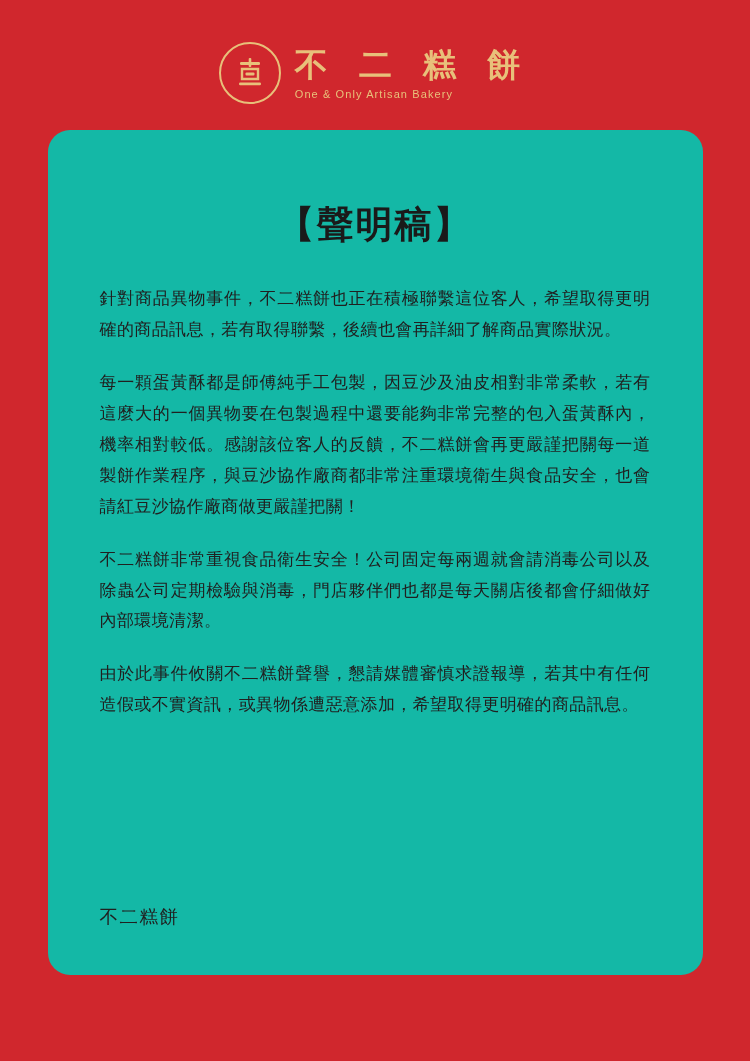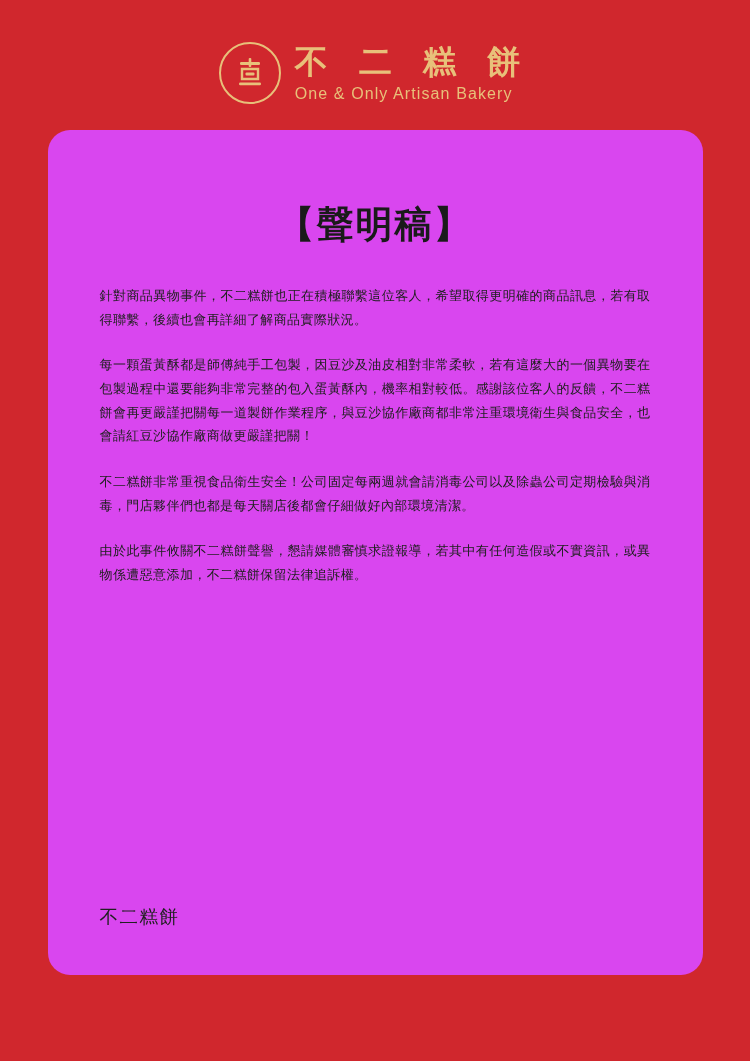--- a/index.html
+++ b/index.html
@@ -51,46 +51,46 @@
   .brand-name {
     color: #e8c07a;
     font-size: 33px;
     letter-spacing: 11px;
     line-height: 1.15;
     font-weight: 700;
     white-space: nowrap;
   }
   .brand-sub {
     color: #e8c07a;
-    font-size: 16px;
+    font-size: 11px;
     letter-spacing: 1.1px;
     margin-top: 4px;
     white-space: nowrap;
   }
   
   .card {
     margin-top: 26px;
     width: 655px;
     height: 845px;
-    background: #d946ef;
+    background: #14b8a6;
     border-radius: 22px;
     padding: 52px 52px 34px 52px;
     display: flex;
     flex-direction: column;
   }
   .card-title {
     text-align: center;
     font-size: 37px;
     font-weight: 700;
     color: #1a1a1a;
     letter-spacing: 2px;
     margin: 18px 0 34px 0;
   }
   .body-text {
-    font-size: 13px;
+    font-size: 17px;
     line-height: 1.82;
     color: #202020;
     letter-spacing: 0.4px;
     text-align: justify;
   }
   .body-text p {
     margin: 0 0 22px 0;
   }
   .signature {
     margin-top: auto;
@@ -123,19 +123,19 @@
     </div>
   </div>
 
   <div class="card">
     <div class="card-title">【聲明稿】</div>
 
     <div class="body-text">
       <p>針對商品異物事件，不二糕餅也正在積極聯繫這位客人，希望取得更明確的商品訊息，若有取得聯繫，後續也會再詳細了解商品實際狀況。</p>
       <p>每一顆蛋黃酥都是師傅純手工包製，因豆沙及油皮相對非常柔軟，若有這麼大的一個異物要在包製過程中還要能夠非常完整的包入蛋黃酥內，機率相對較低。感謝該位客人的反饋，不二糕餅會再更嚴謹把關每一道製餅作業程序，與豆沙協作廠商都非常注重環境衛生與食品安全，也會請紅豆沙協作廠商做更嚴謹把關！</p>
       <p>不二糕餅非常重視食品衛生安全！公司固定每兩週就會請消毒公司以及除蟲公司定期檢驗與消毒，門店夥伴們也都是每天關店後都會仔細做好內部環境清潔。</p>
-      <p>由於此事件攸關不二糕餅聲譽，懇請媒體審慎求證報導，若其中有任何造假或不實資訊，或異物係遭惡意添加，不二糕餅保留法律追訴權。</p>
+      <p>由於此事件攸關不二糕餅聲譽，懇請媒體審慎求證報導，若其中有任何造假或不實資訊，或異物係遭惡意添加，希望取得更明確的商品訊息。</p>
     </div>
 
     <div class="signature">不二糕餅</div>
   </div>
 
 </div>
 
 </body></html>

